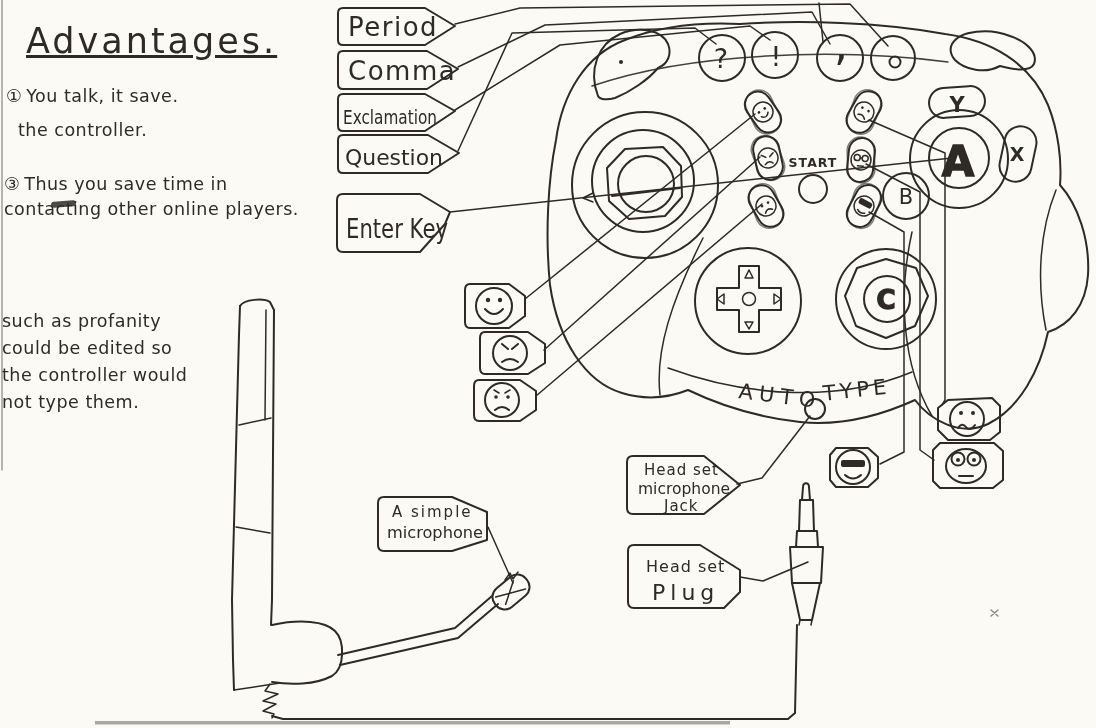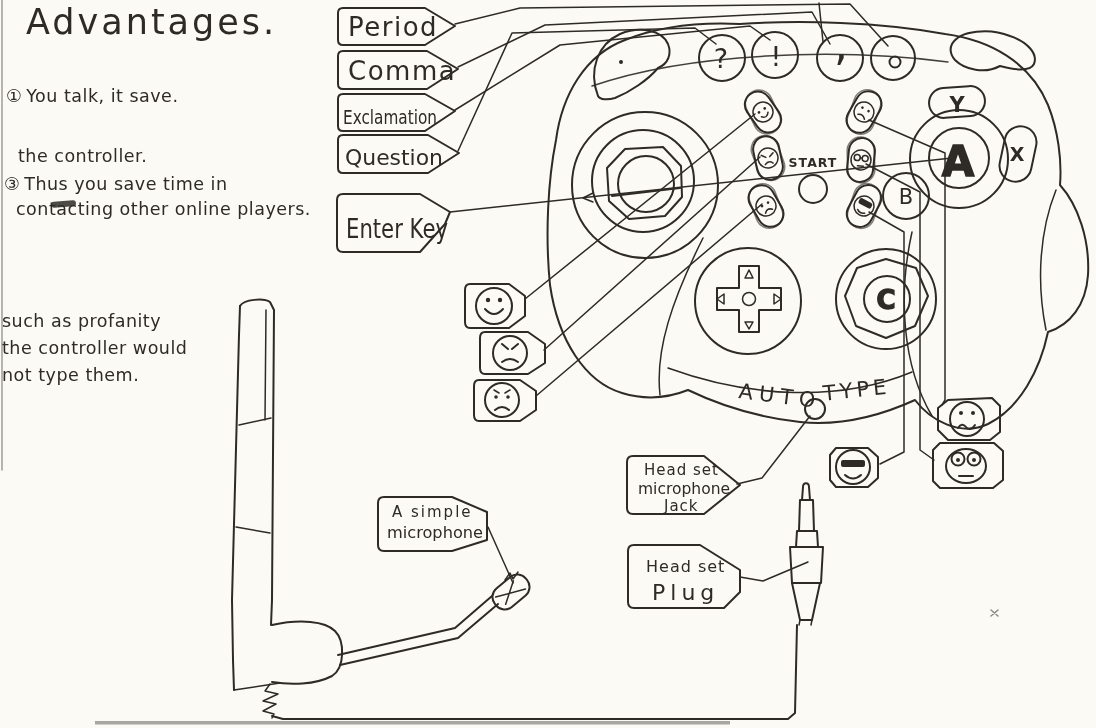--- a/index.html
+++ b/index.html
@@ -4,23 +4,23 @@
 <style>
   html,body{margin:0;padding:0;background:#e8e8e4;}
   .page{position:relative;width:1096px;height:728px;background:#fbfaf5;overflow:hidden;
         font-family:"DejaVu Sans",sans-serif;color:#2e2b26;}
   .page svg{position:absolute;left:0;top:0;}
   .ink{stroke:#2e2b26;fill:none;stroke-width:2;stroke-linecap:round;stroke-linejoin:round;}
   .ink-thin{stroke:#2e2b26;fill:none;stroke-width:1.5;stroke-linecap:round;stroke-linejoin:round;}
   .inkfill{fill:#2e2b26;stroke:none;}
   .htext{font-family:"DejaVu Sans",sans-serif;fill:#2e2b26;}
   .adv{position:absolute;left:0;top:0;width:345px;}
-  .adv-title{position:absolute;left:26px;top:2px;font-size:35px;letter-spacing:3px;}
+  .adv-title{position:absolute;left:26px;top:21px;font-size:35px;letter-spacing:3px;text-decoration:underline;}
   .adv-item{position:absolute;font-size:17.5px;letter-spacing:.5px;line-height:25px;white-space:nowrap;}
-  .adv-item .ln2{margin-left:14px;margin-top:26px;}
+  .adv-item .ln2{margin-left:14px;}
   .num{margin-right:4px;}
   .scribble{position:absolute;left:51px;top:201px;width:25px;height:6px;background:#2e2b26;
             border-radius:3px;opacity:.85;transform:rotate(-4deg);}
 </style>
 </head>
 <body>
 
 <div class="page">
 
 <svg width="1096" height="728" viewBox="0 0 1096 728">
@@ -301,28 +301,29 @@
   <div class="adv-item" style="left:6px;top:84px">
     <span class="num">①</span><span>You talk, it save.</span>
   </div>
 
   <div class="adv-item" style="left:4px;top:118px">
     <div class="ln2">the controller.</div>
   </div>
 
   <div class="adv-item" style="left:4px;top:172px">
     <div><span class="num">③</span><span>Thus you save time in</span></div>
-    <div style="margin-left:12px">contacting other online players.</div>
+    <div style="margin-left:0">contacting other online players.</div>
   </div>
 
   <div class="adv-item" style="left:4px;top:254px">
   </div>
 
   <div class="adv-item" style="left:2px;top:308px;line-height:27px">
     <div>such as profanity</div>
+    <div>could be edited so</div>
     <div>the controller would</div>
     <div>not type them.</div>
   </div>
 
   <div class="scribble"></div>
 </div>
 
 </div>
 
 </body></html>

